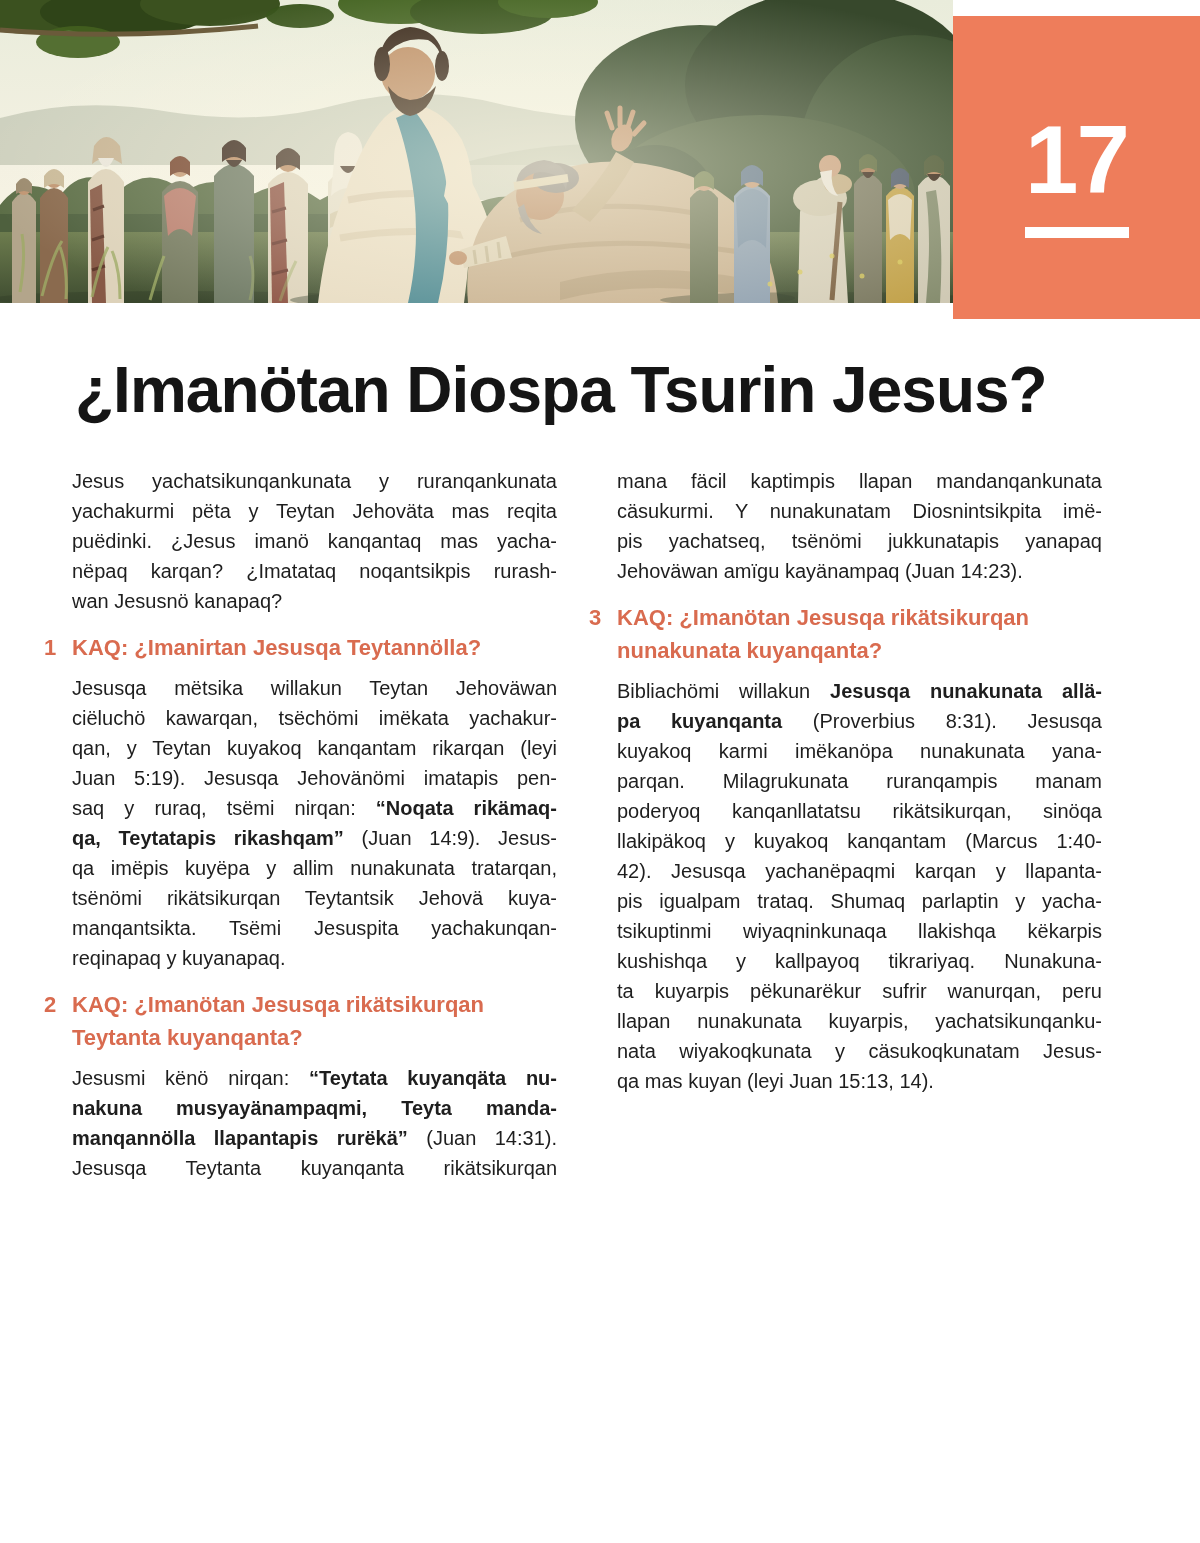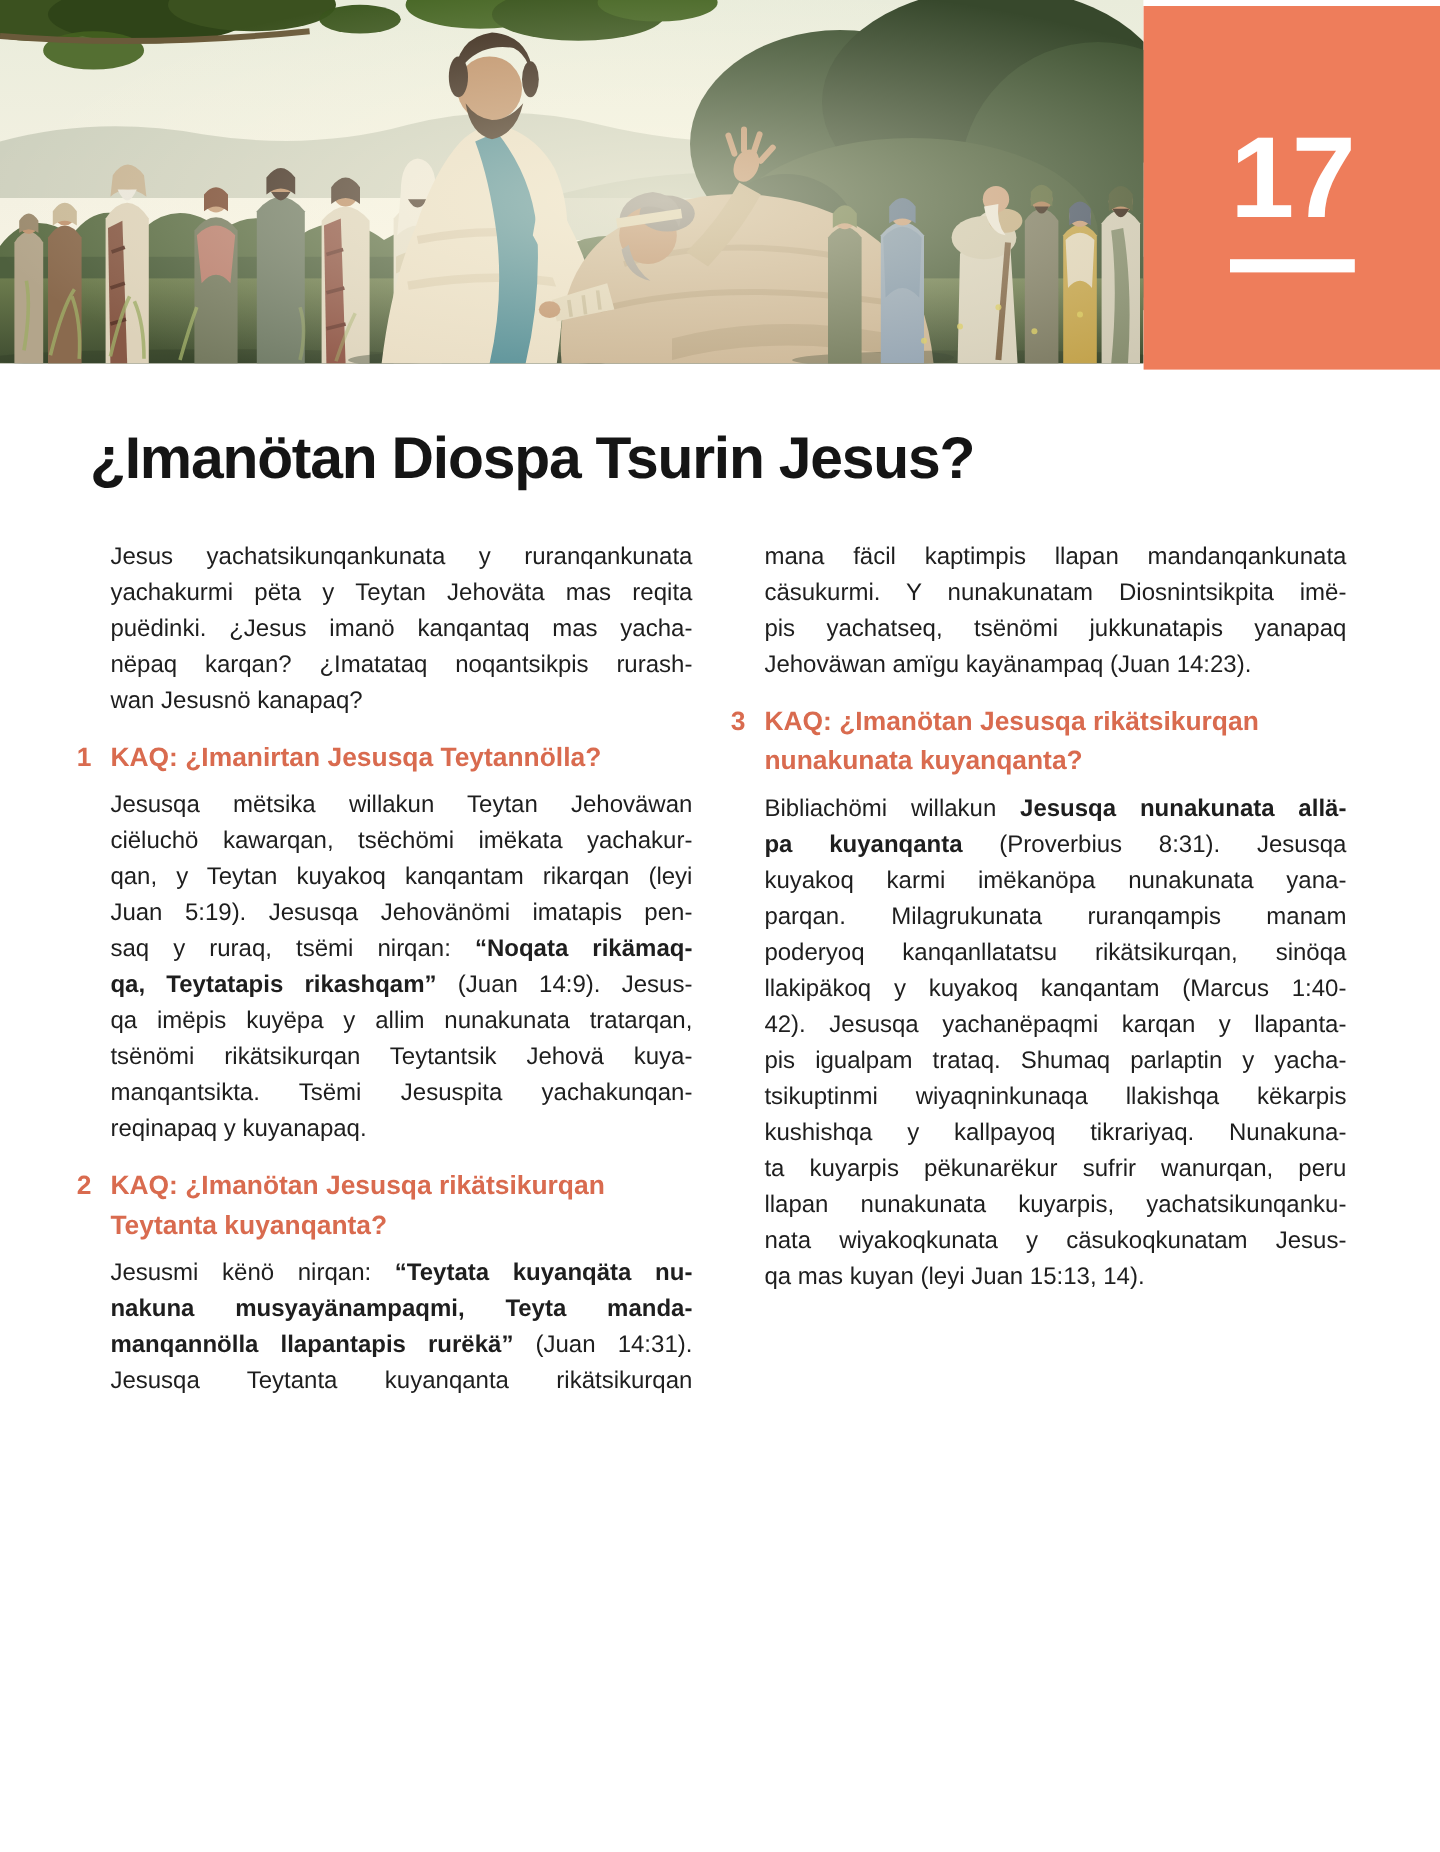--- a/index.html
+++ b/index.html
@@ -1,29 +1,29 @@
 <!DOCTYPE html>
 <html><head>
 <meta charset="utf-8">
 <style>
   html,body{margin:0;padding:0;background:#ffffff;}
   .page{position:relative;width:1200px;height:1543px;margin:0 auto;background:#fff;overflow:hidden;
         font-family:"Liberation Sans","DejaVu Sans",sans-serif;color:#1e1e1e;}
   
   .hdr{position:relative;width:1200px;height:303px;}
   .hero{position:absolute;left:0;top:0;width:953px;height:303px;overflow:hidden;}
-  .badge{position:absolute;right:0;top:5px;width:247px;height:303px;
+  .badge{position:absolute;right:0;top:16px;width:247px;height:303px;
          display:flex;flex-direction:column;align-items:center;justify-content:center;}
   .chnum{font-size:96px;font-weight:700;color:#ffffff;line-height:1;margin-top:14px;letter-spacing:-2px;}
   .chrule{width:104px;height:11px;background:#ffffff;margin-top:19px;}
   
-  h1.title{margin:52px 67px 0 75px;font-size:49px;line-height:1.12;font-weight:700;
+  h1.title{margin:52px 67px 0 75px;font-size:64px;line-height:1.12;font-weight:700;
            letter-spacing:-1px;color:#151515;}
   
-  .cols{display:flex;margin:39px 67px 0 64px;}
+  .cols{display:flex;margin:39px 67px 0 44px;}
   .col{width:513px;}
   .col.left{margin-right:32px;}
   .para{width:485px;margin-left:28px;font-size:20px;}
   .para .jline{line-height:30px;text-align:justify;text-align-last:justify;}
   .para .jline.last{text-align-last:left;}
   .b{font-weight:700;}
   .qheading{display:flex;margin:15px 0 9px 0;font-size:22px;font-weight:700;line-height:33px;}
   .qnum{width:28px;flex:none;}
   .qtext{flex:1;}
   .qtext .jline{text-align:left;}

